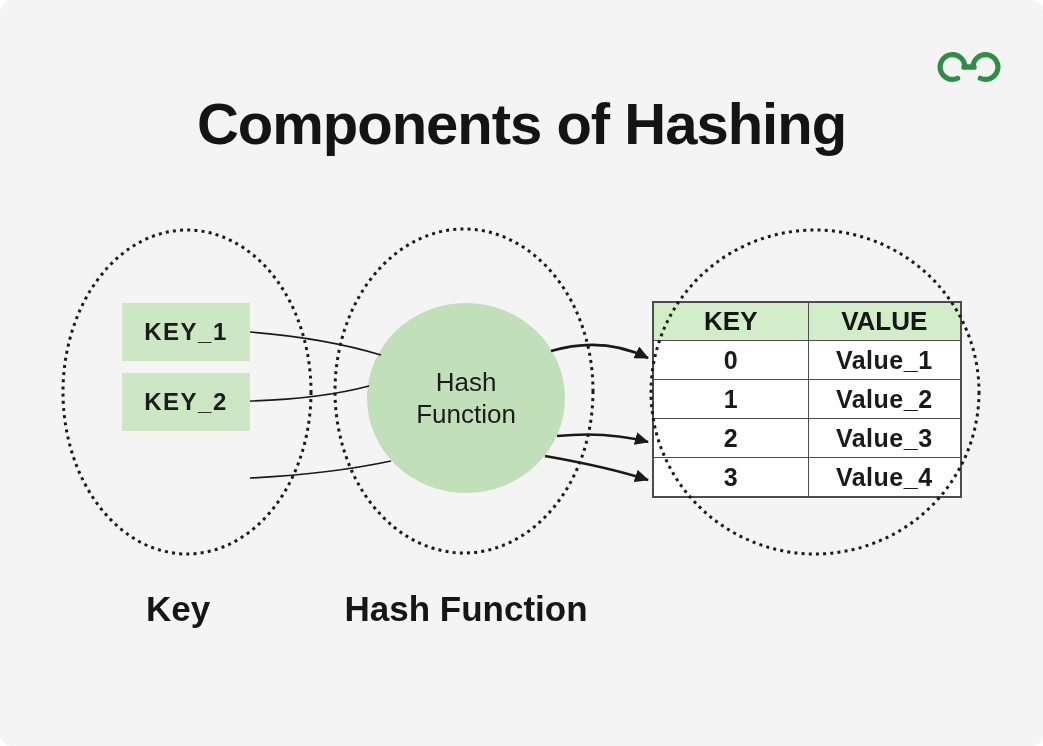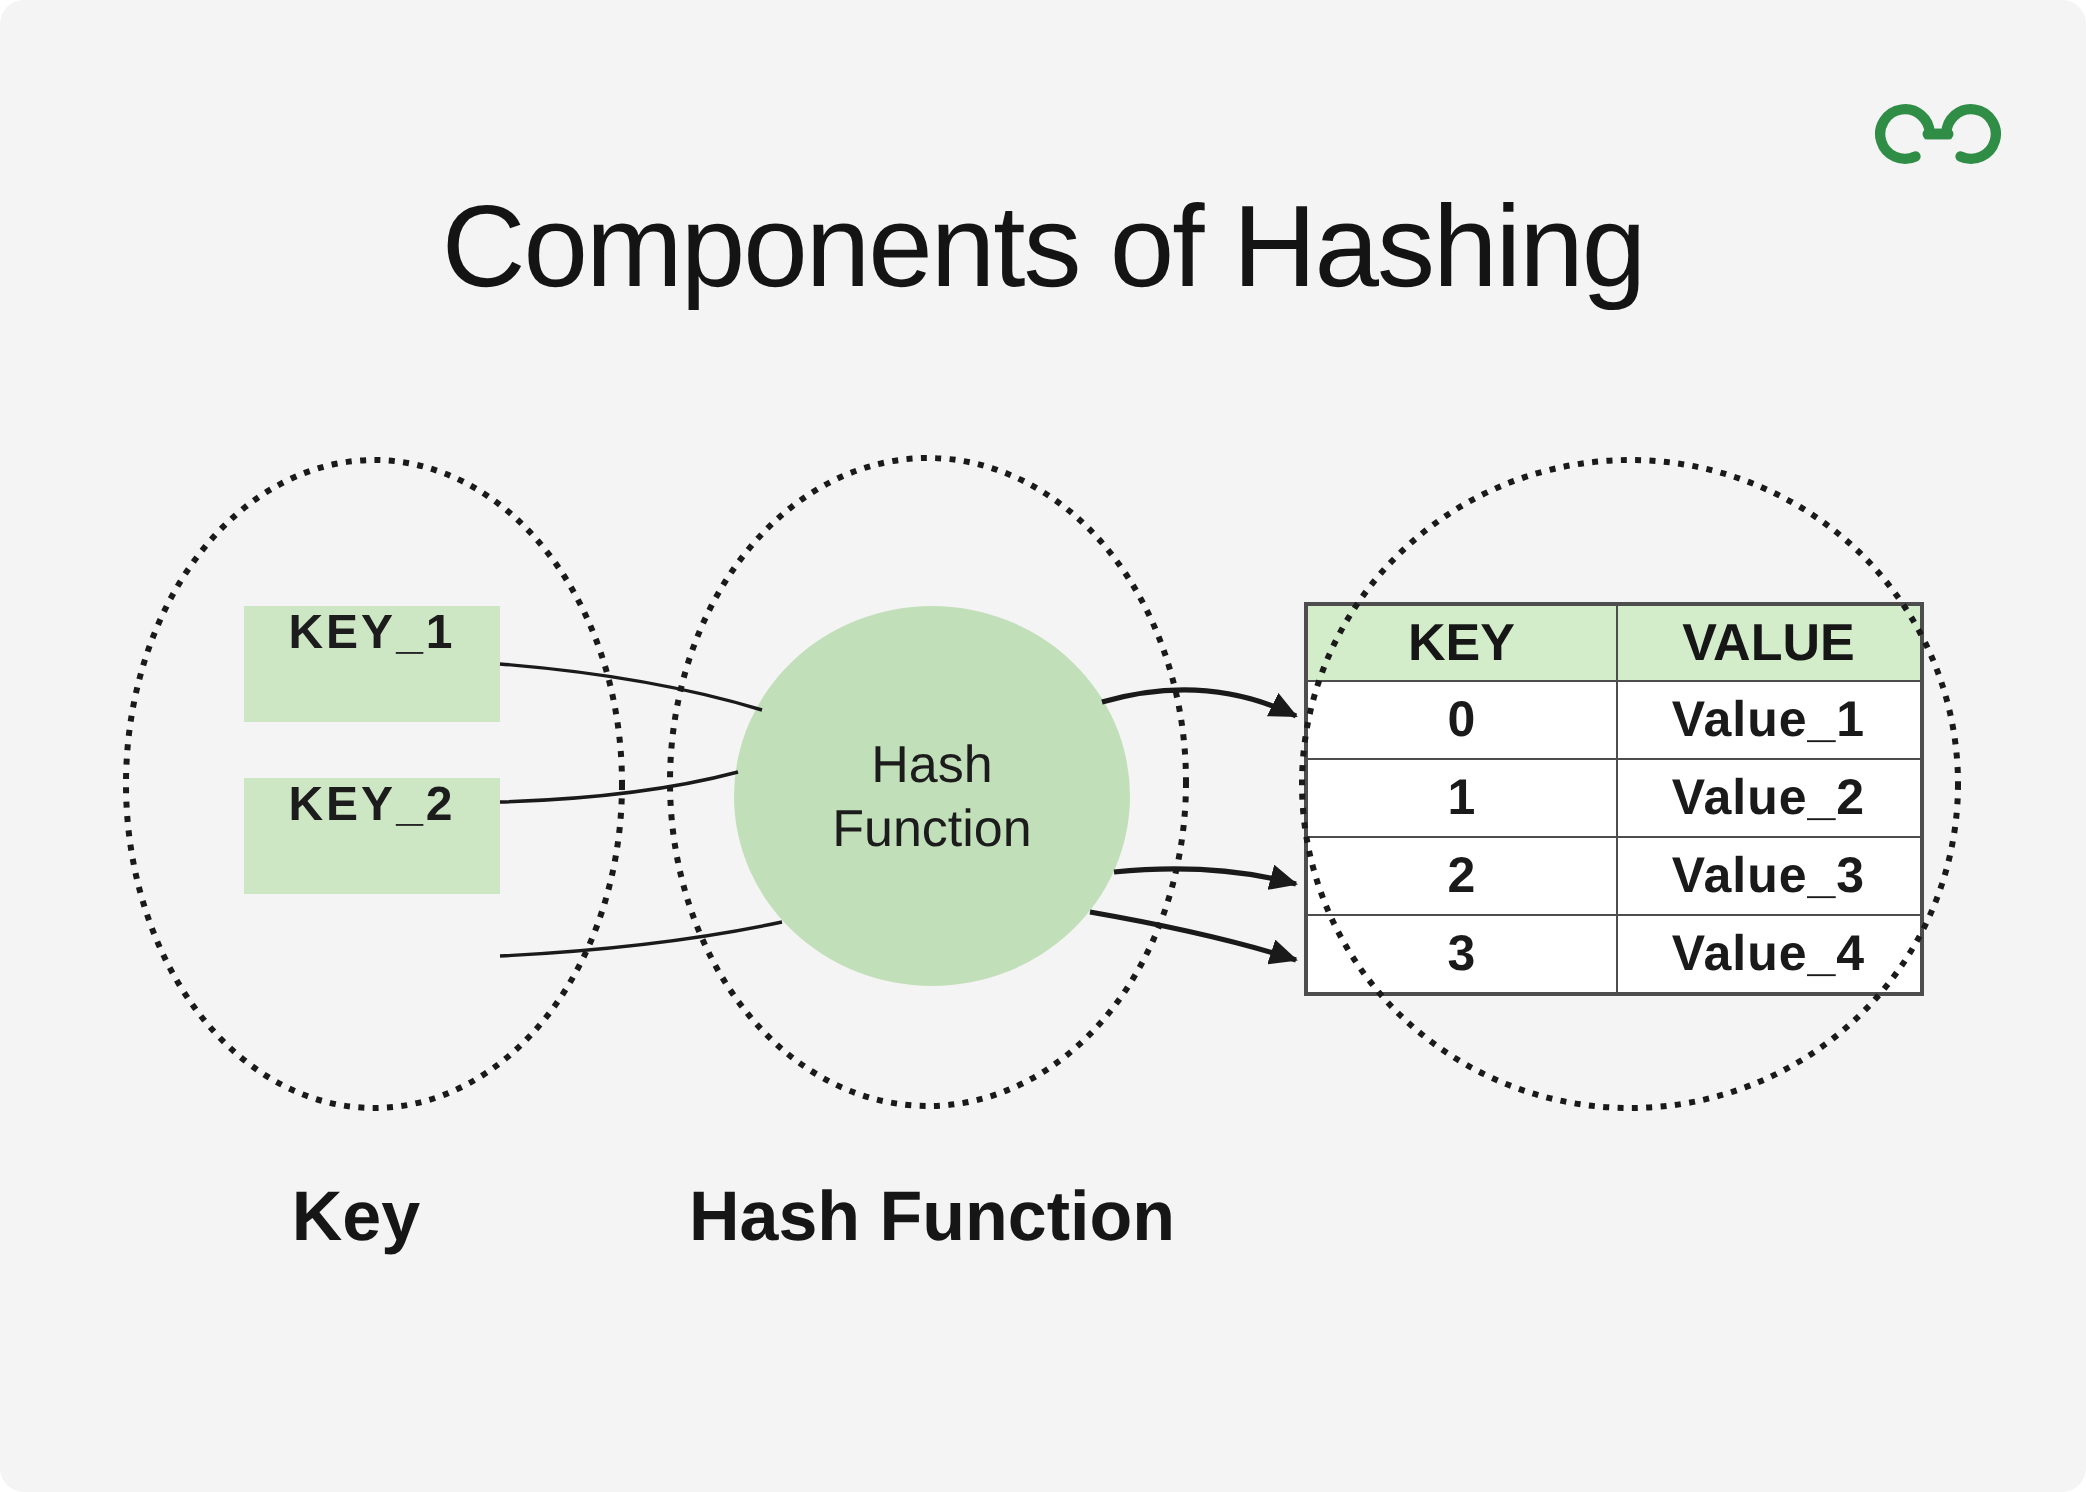--- a/index.html
+++ b/index.html
@@ -4,28 +4,28 @@
 <style>
   html,body{margin:0;padding:0;background:#ffffff;}
   .canvas{
     position:relative;width:1043px;height:746px;background:#f4f4f4;
     overflow:hidden;border-radius:12px;
     font-family:"Liberation Sans", sans-serif;color:#1a1a1a;
   }
   .logo{position:absolute;left:937px;top:49px;width:64px;height:36px;}
   .title{
     position:absolute;left:0;right:0;top:90px;margin:0;text-align:center;
-    font-size:58px;font-weight:normal;letter-spacing:-1px;color:#141414;
+    font-size:58px;font-weight:bold;letter-spacing:-1px;color:#141414;
   }
   .keybox{
     position:absolute;left:122px;width:128px;height:58px;background:#cde7c5;
-    display:flex;justify-content:center;
+    display:flex;align-items:center;justify-content:center;
     font-size:24px;font-weight:600;letter-spacing:1.5px;color:#1c1c1c;
   }
-  .k1{top:303px}.k2{top:389px}.k3{top:450px}
+  .k1{top:303px}.k2{top:373px}.k3{top:450px}
   .hash-circle{
     position:absolute;left:367px;top:303px;width:198px;height:190px;
     background:#c1dfb8;border-radius:50%;
     display:flex;align-items:center;justify-content:center;text-align:center;
   }
   .hash-label{width:130px;font-size:26px;font-weight:500;line-height:1.25;color:#1c1c1c;}
   .hash-table{
     position:absolute;left:652px;top:301px;width:310px;
     border-collapse:collapse;table-layout:fixed;background:#ffffff;
     border:2px solid #4d4d4d;

